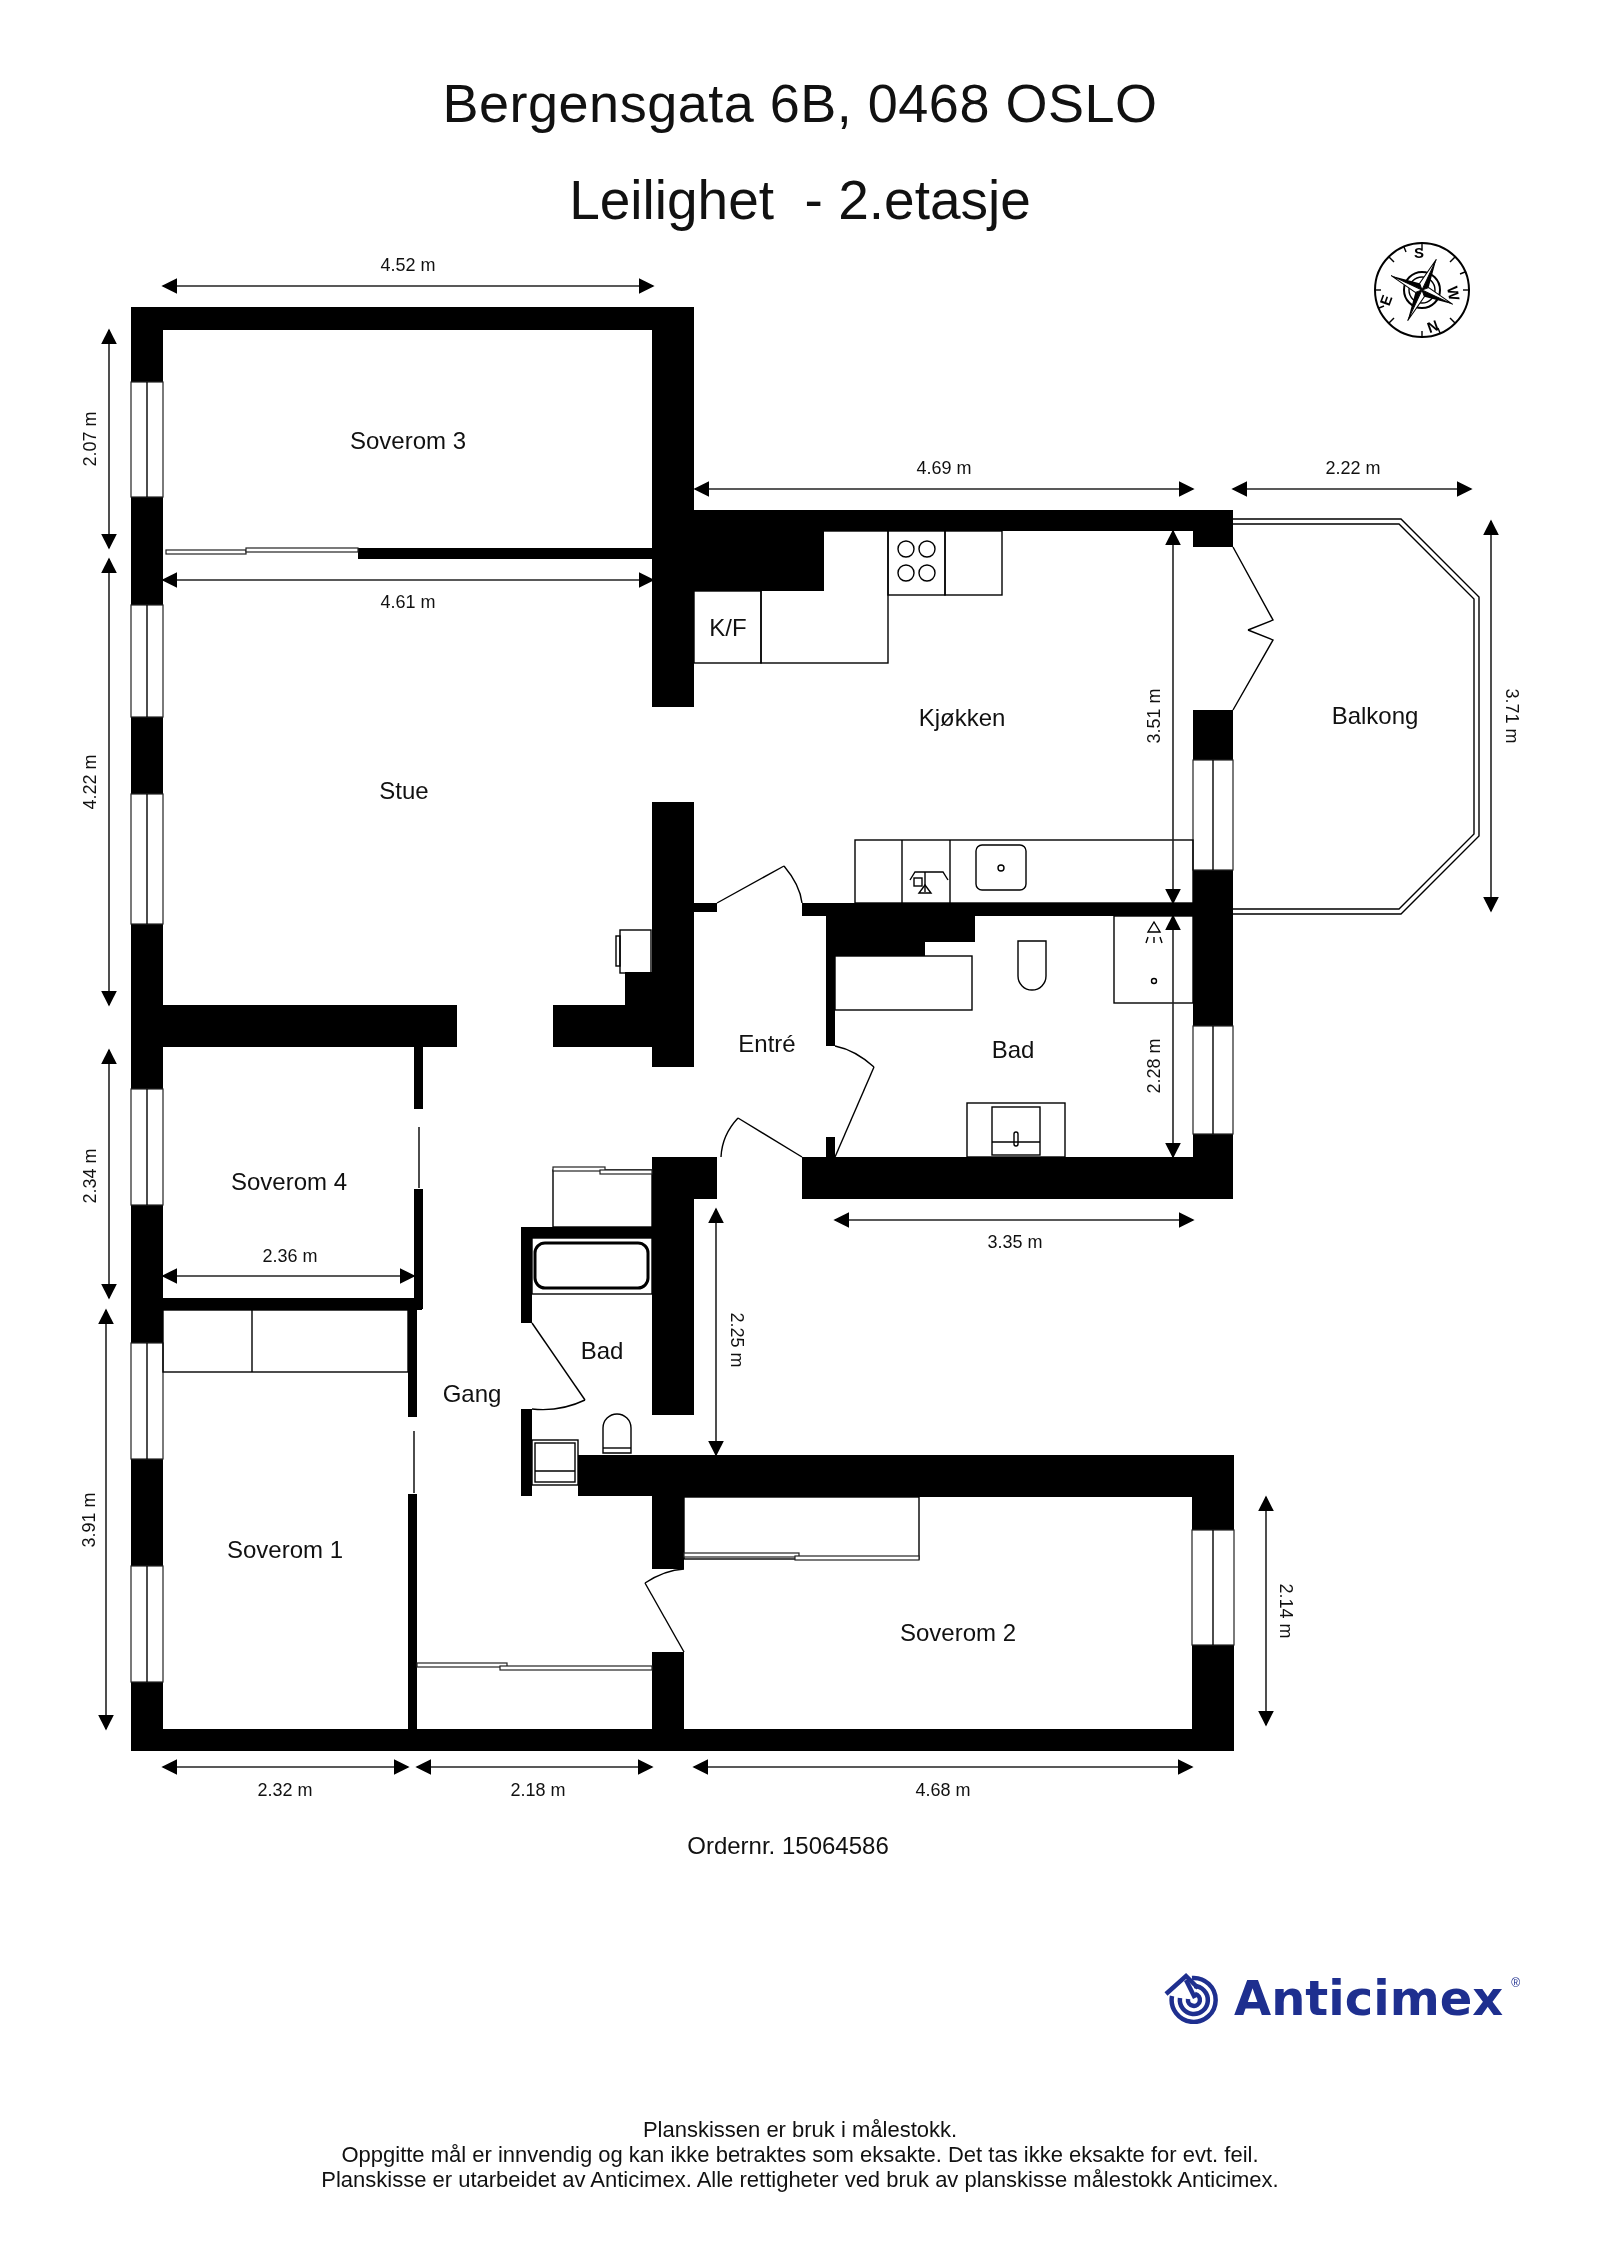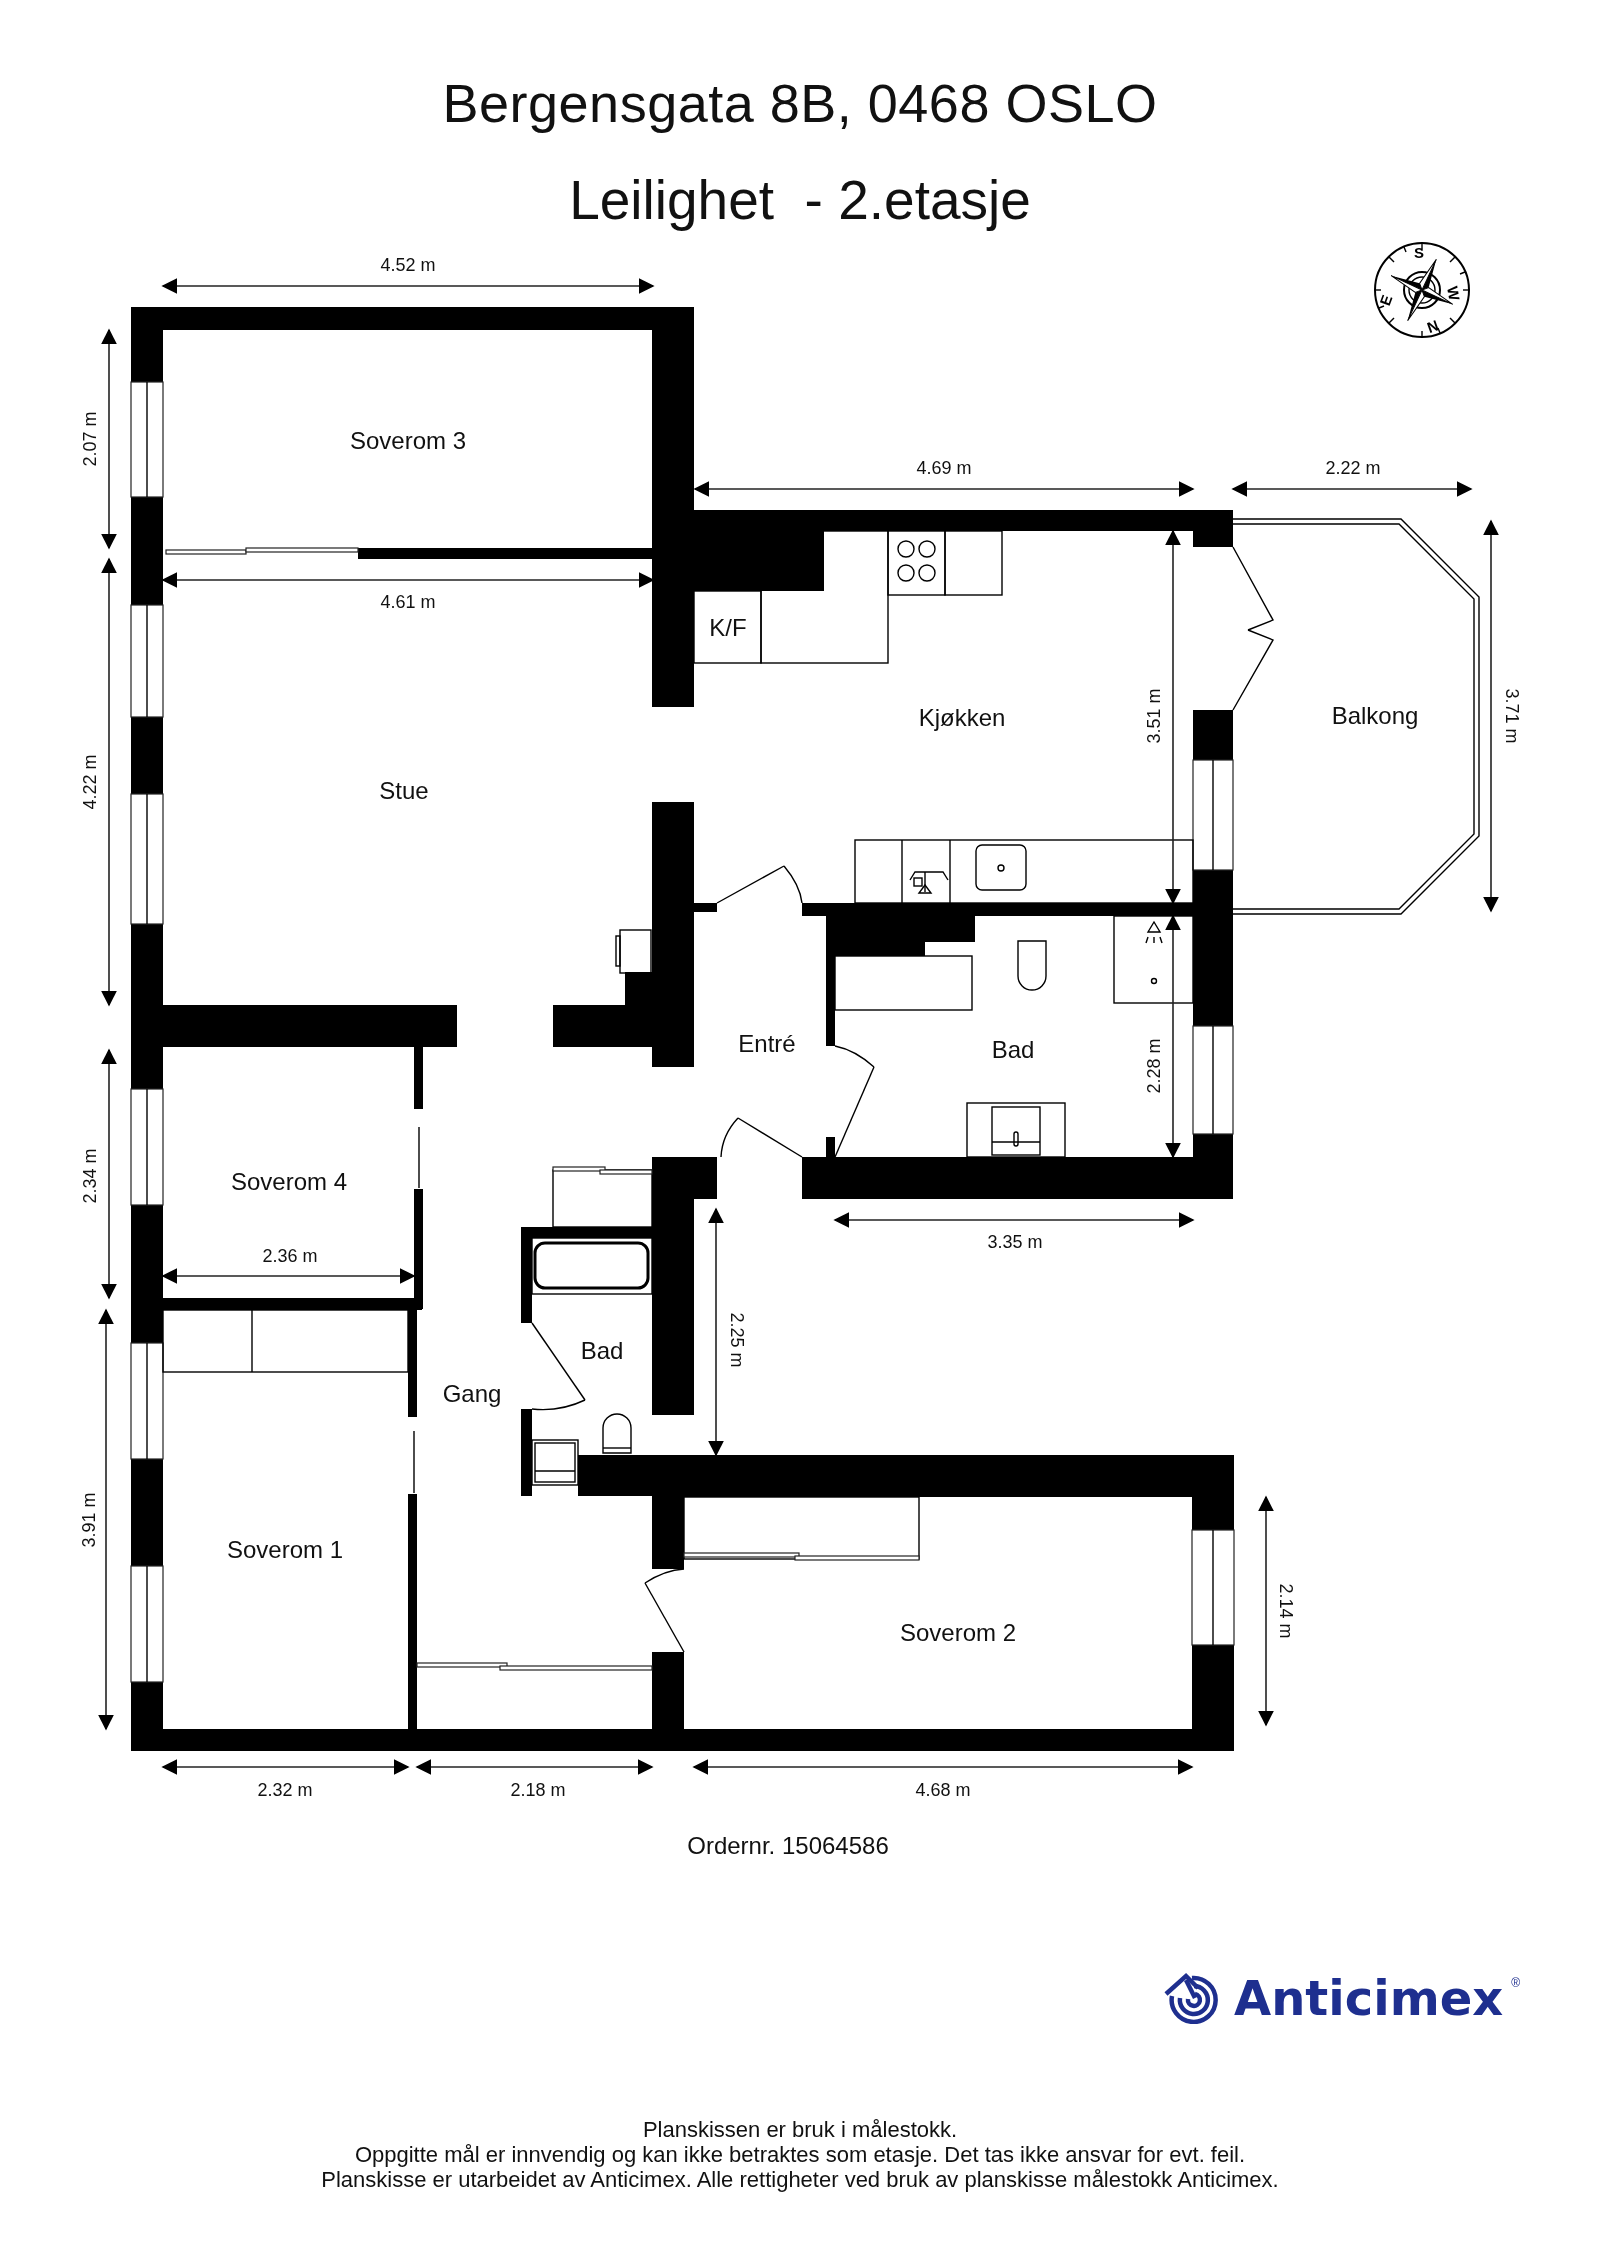--- a/index.html
+++ b/index.html
@@ -17,21 +17,21 @@
   .order { position: absolute; left: 0; width: 1480px; top: 1832px; text-align: center; font-size: 24px; margin-left: 48px; }
   .logo { position: absolute; left: 1162px; top: 1970px; display: flex; align-items: center; gap: 8px; text-align: right; }
   .logo-text { font-family: "DejaVu Sans", sans-serif; font-weight: 700; font-size: 48px; color: #1e2f8f; letter-spacing: 0px; }
   .logo-reg { font-size: 12px; color: #1e2f8f; align-self: flex-start; margin-top: 6px; }
   .disclaimer { position: absolute; left: 0; width: 1600px; top: 2117px; text-align: center; font-size: 22px; line-height: 25px; }
   .disclaimer div { white-space: nowrap; }
 </style>
 </head>
 <body>
 
-<div class="title">Bergensgata 8B, 0468 OSLO</div>
+<div class="title">Bergensgata 6B, 0468 OSLO</div>
 <div class="subtitle">Leilighet  - 2.etasje</div>
 
 <svg class="plan" width="1600" height="2263" viewBox="0 0 1600 2263" xmlns="http://www.w3.org/2000/svg">
   <defs>
     <marker id="ah" viewBox="0 0 10 10" refX="9" refY="5" markerWidth="10" markerHeight="10" orient="auto-start-reverse">
       <path d="M0,0 L10,5 L0,10 z" fill="#000"></path>
     </marker>
   </defs>
 
   <g transform="translate(1422,290)">
@@ -328,15 +328,15 @@
       <path d="M26,27 a6,6 0 1 0 7,-5"></path>
       <line x1="24" y1="8" x2="33" y2="26"></line>
     </g>
   </svg>
   <span class="logo-text">Anticimex</span>
   <span class="logo-reg">®</span>
 </div>
 
 <div class="disclaimer">
   <div>Planskissen er bruk i målestokk.</div>
-  <div>Oppgitte mål er innvendig og kan ikke betraktes som etasje. Det tas ikke ansvar for evt. feil.</div>
+  <div>Oppgitte mål er innvendig og kan ikke betraktes som eksakte. Det tas ikke eksakte for evt. feil.</div>
   <div>Planskisse er utarbeidet av Anticimex. Alle rettigheter ved bruk av planskisse målestokk Anticimex.</div>
 </div>
 
 </body></html>

